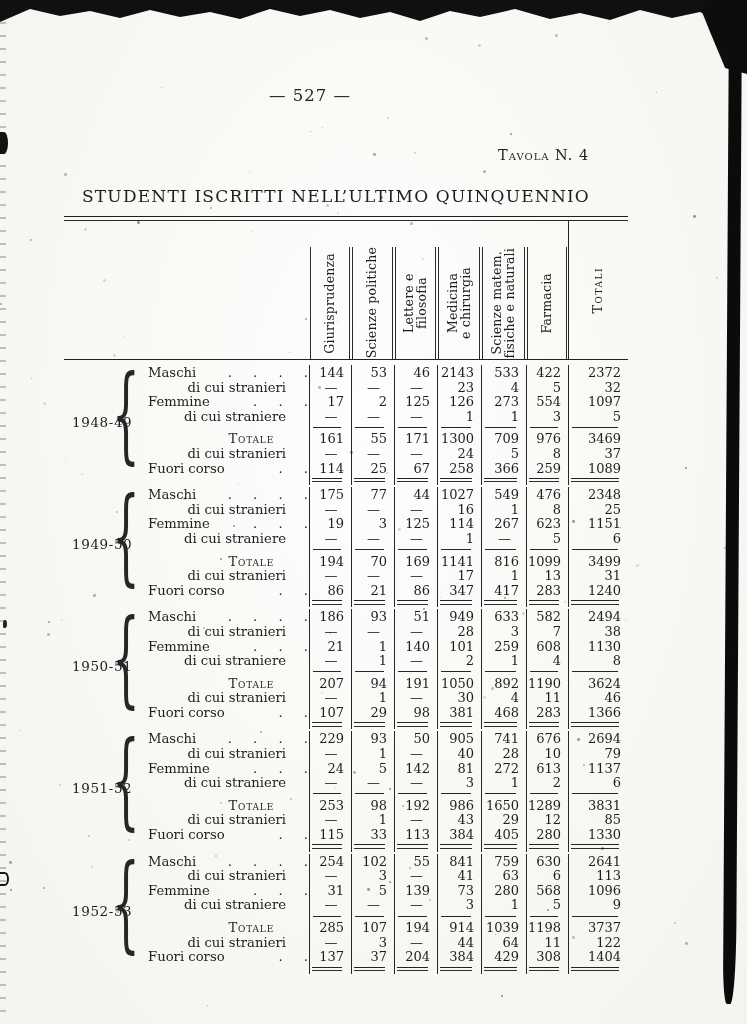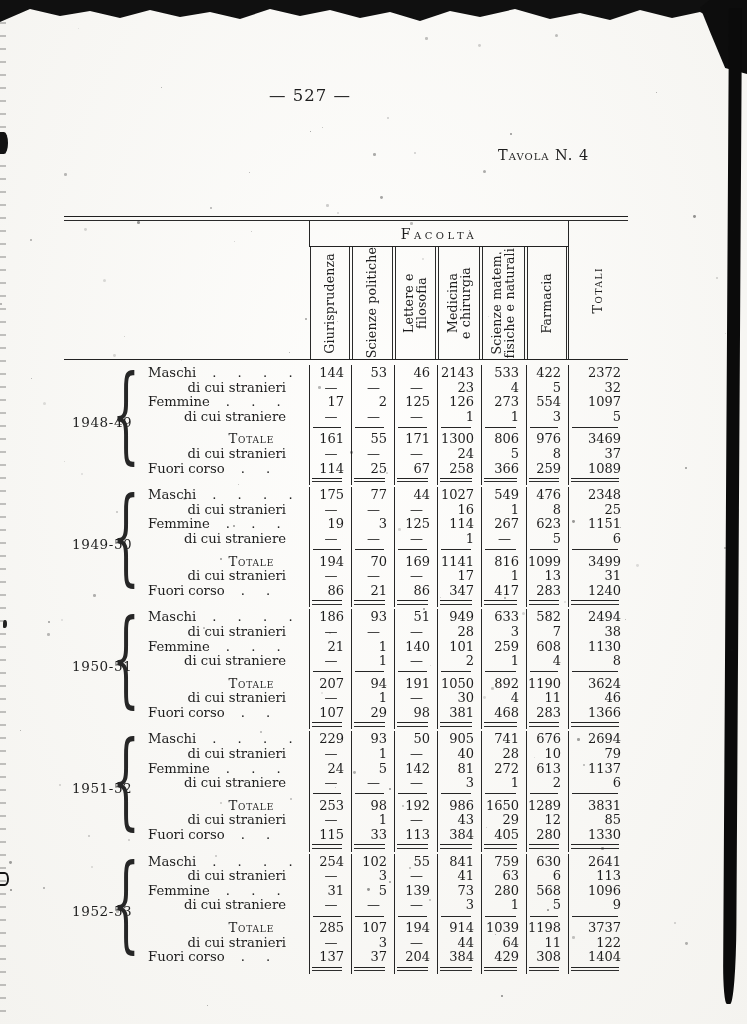--- a/index.html
+++ b/index.html
@@ -58,21 +58,21 @@
   .tbody{ margin-top:4px; }
   .block{ position:relative; margin-top:2px; }
   .trow{ display:grid; grid-template-columns:var(--cols); height:14.6px; }
   .trow.rule{ height:8px; }
   .trow.sep{ height:10px; }
   .cell{ height:100%; }
   .num{ display:flex; align-items:center; justify-content:flex-end;
     border-left:1.5px solid #262626; font-size:13px; padding-right:7px; }
   .num.dash{ justify-content:center; padding-right:0; letter-spacing:-1px; }
   .lblcell{ display:flex; align-items:center; font-size:13.2px; }
-  .lbl0,.lbl2,.lbl6{ justify-content:flex-start; padding-left:84px; }
+  .lbl0,.lbl2,.lbl6{ justify-content:space-between; padding-left:84px; }
   .lbl1,.lbl3,.lbl5{ justify-content:flex-end; padding-right:23px; }
   .lbl4{ justify-content:flex-end; padding-right:35px; }
   .sc{ font-variant:small-caps; letter-spacing:.8px; }
   .leader{ margin-left:16px; word-spacing:15px; letter-spacing:1px; }
   .hr1{ flex:1; align-self:center; margin:0 3px; border-top:1.6px solid #262626; height:0; }
   .hr2{ flex:1; align-self:center; margin:0 2px; height:4.5px;
     border-top:1.6px solid #232323; border-bottom:1.2px solid #2e2e2e; }
   .rule .cell, .sep .cell{ display:flex; }
   .rule .lblcell, .sep .lblcell{ border:none; }
   .year{ position:absolute; left:8px; top:49px; font-size:13.5px; letter-spacing:.6px; }
@@ -88,26 +88,26 @@
   <div class="torn-top"></div>
   <div class="corner-tr"></div>
   <div class="bar-right"></div>
   <div class="edge-left"></div>
   <div class="blob-left"></div>
   <div class="mark-left"></div>
   <div class="hook-left"></div>
 
   <div class="pageno">— 527 —</div>
   <div class="tavola">Tavola N. 4</div>
+  <div class="doc-title">STUDENTI ISCRITTI NELL’ULTIMO QUINQUENNIO</div>
 
   <div class="tbl">
     <div class="dblrule"></div>
 
     <div class="hdr">
-      <div class="facolta">Facoltà</div>
       <div class="facboxes">
         <div class="facbox">
             <div class="vtext">Giurisprudenza</div>
           </div>
         <div class="facbox">
             <div class="vtext">Scienze politiche</div>
           </div>
         <div class="facbox">
             <div class="vtext">Lettere e filosofia</div>
           </div>
@@ -206,21 +206,21 @@
             </div>
           </div>
           <div class="trow">
             <div class="cell lblcell lbl4">
               <span class="sc">Totale</span>
             </div>
             <div class="cell num">161</div>
             <div class="cell num">55</div>
             <div class="cell num">171</div>
             <div class="cell num">1300</div>
-            <div class="cell num">806</div>
+            <div class="cell num">709</div>
             <div class="cell num">976</div>
             <div class="cell num">3469</div>
           </div>
           <div class="trow">
             <div class="cell lblcell lbl5">
               <span>di cui stranieri</span>
             </div>
             <div class="cell num dash">—</div>
             <div class="cell num dash">—</div>
             <div class="cell num dash">—</div>

